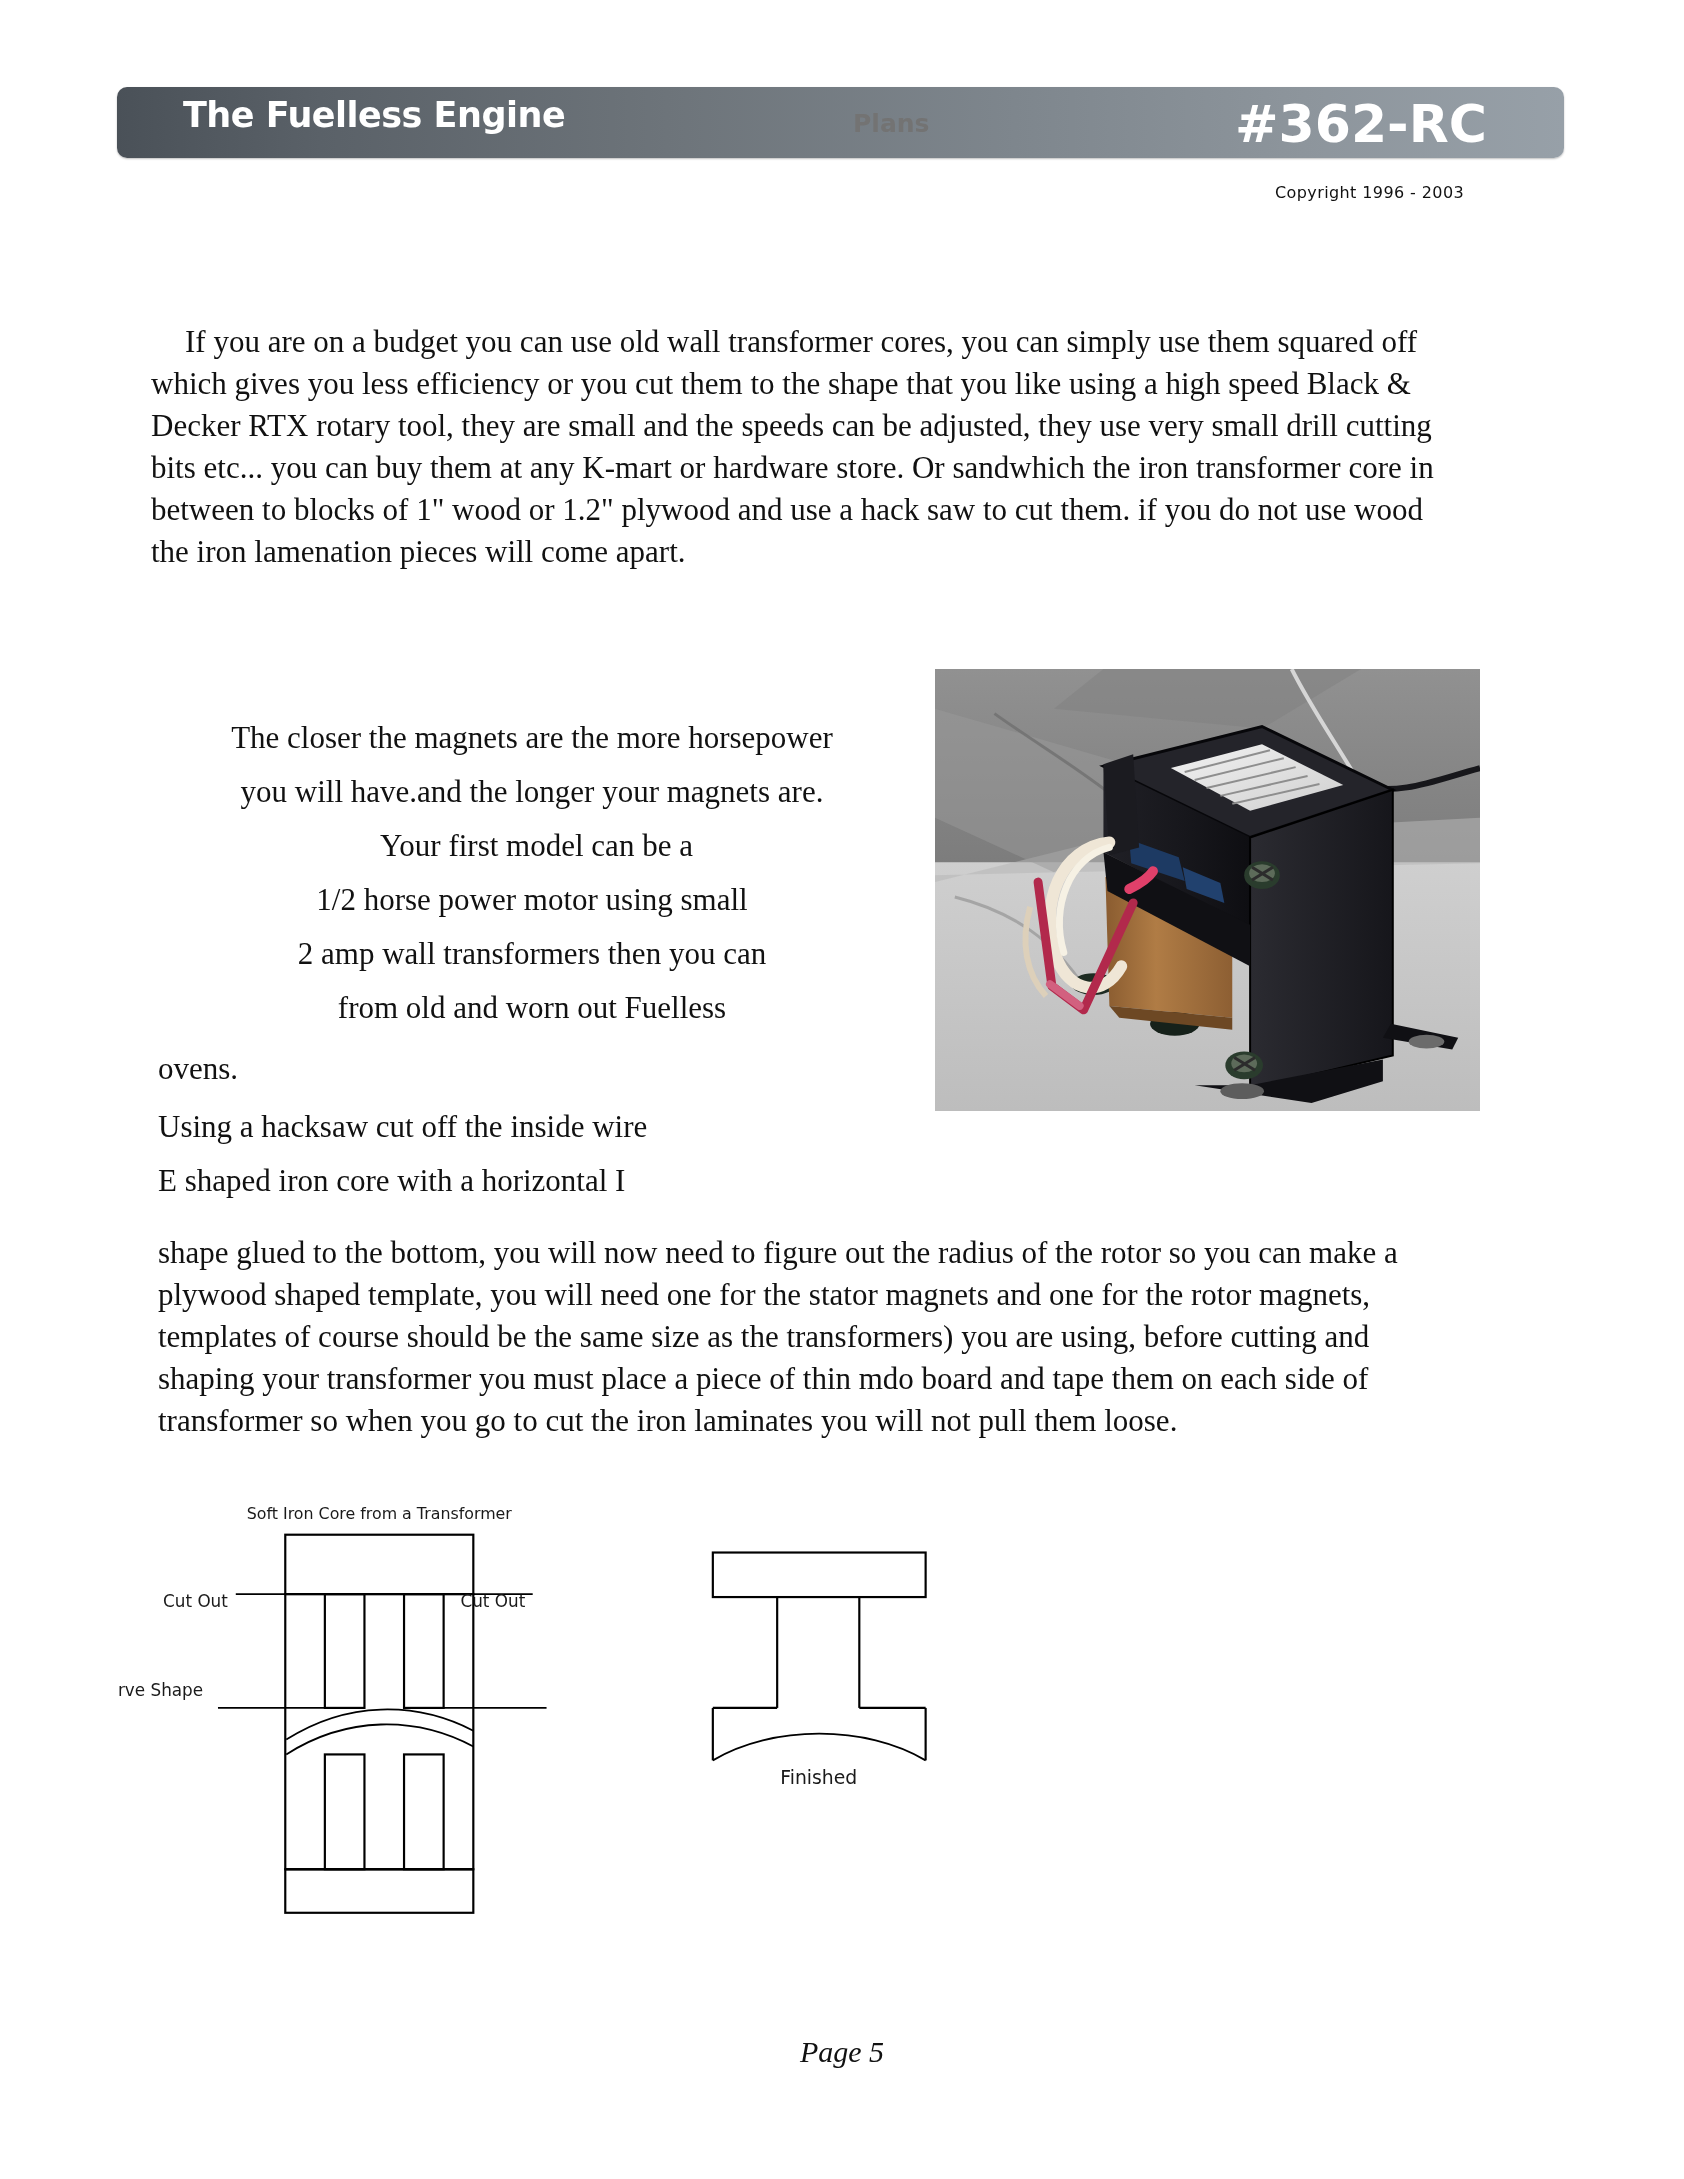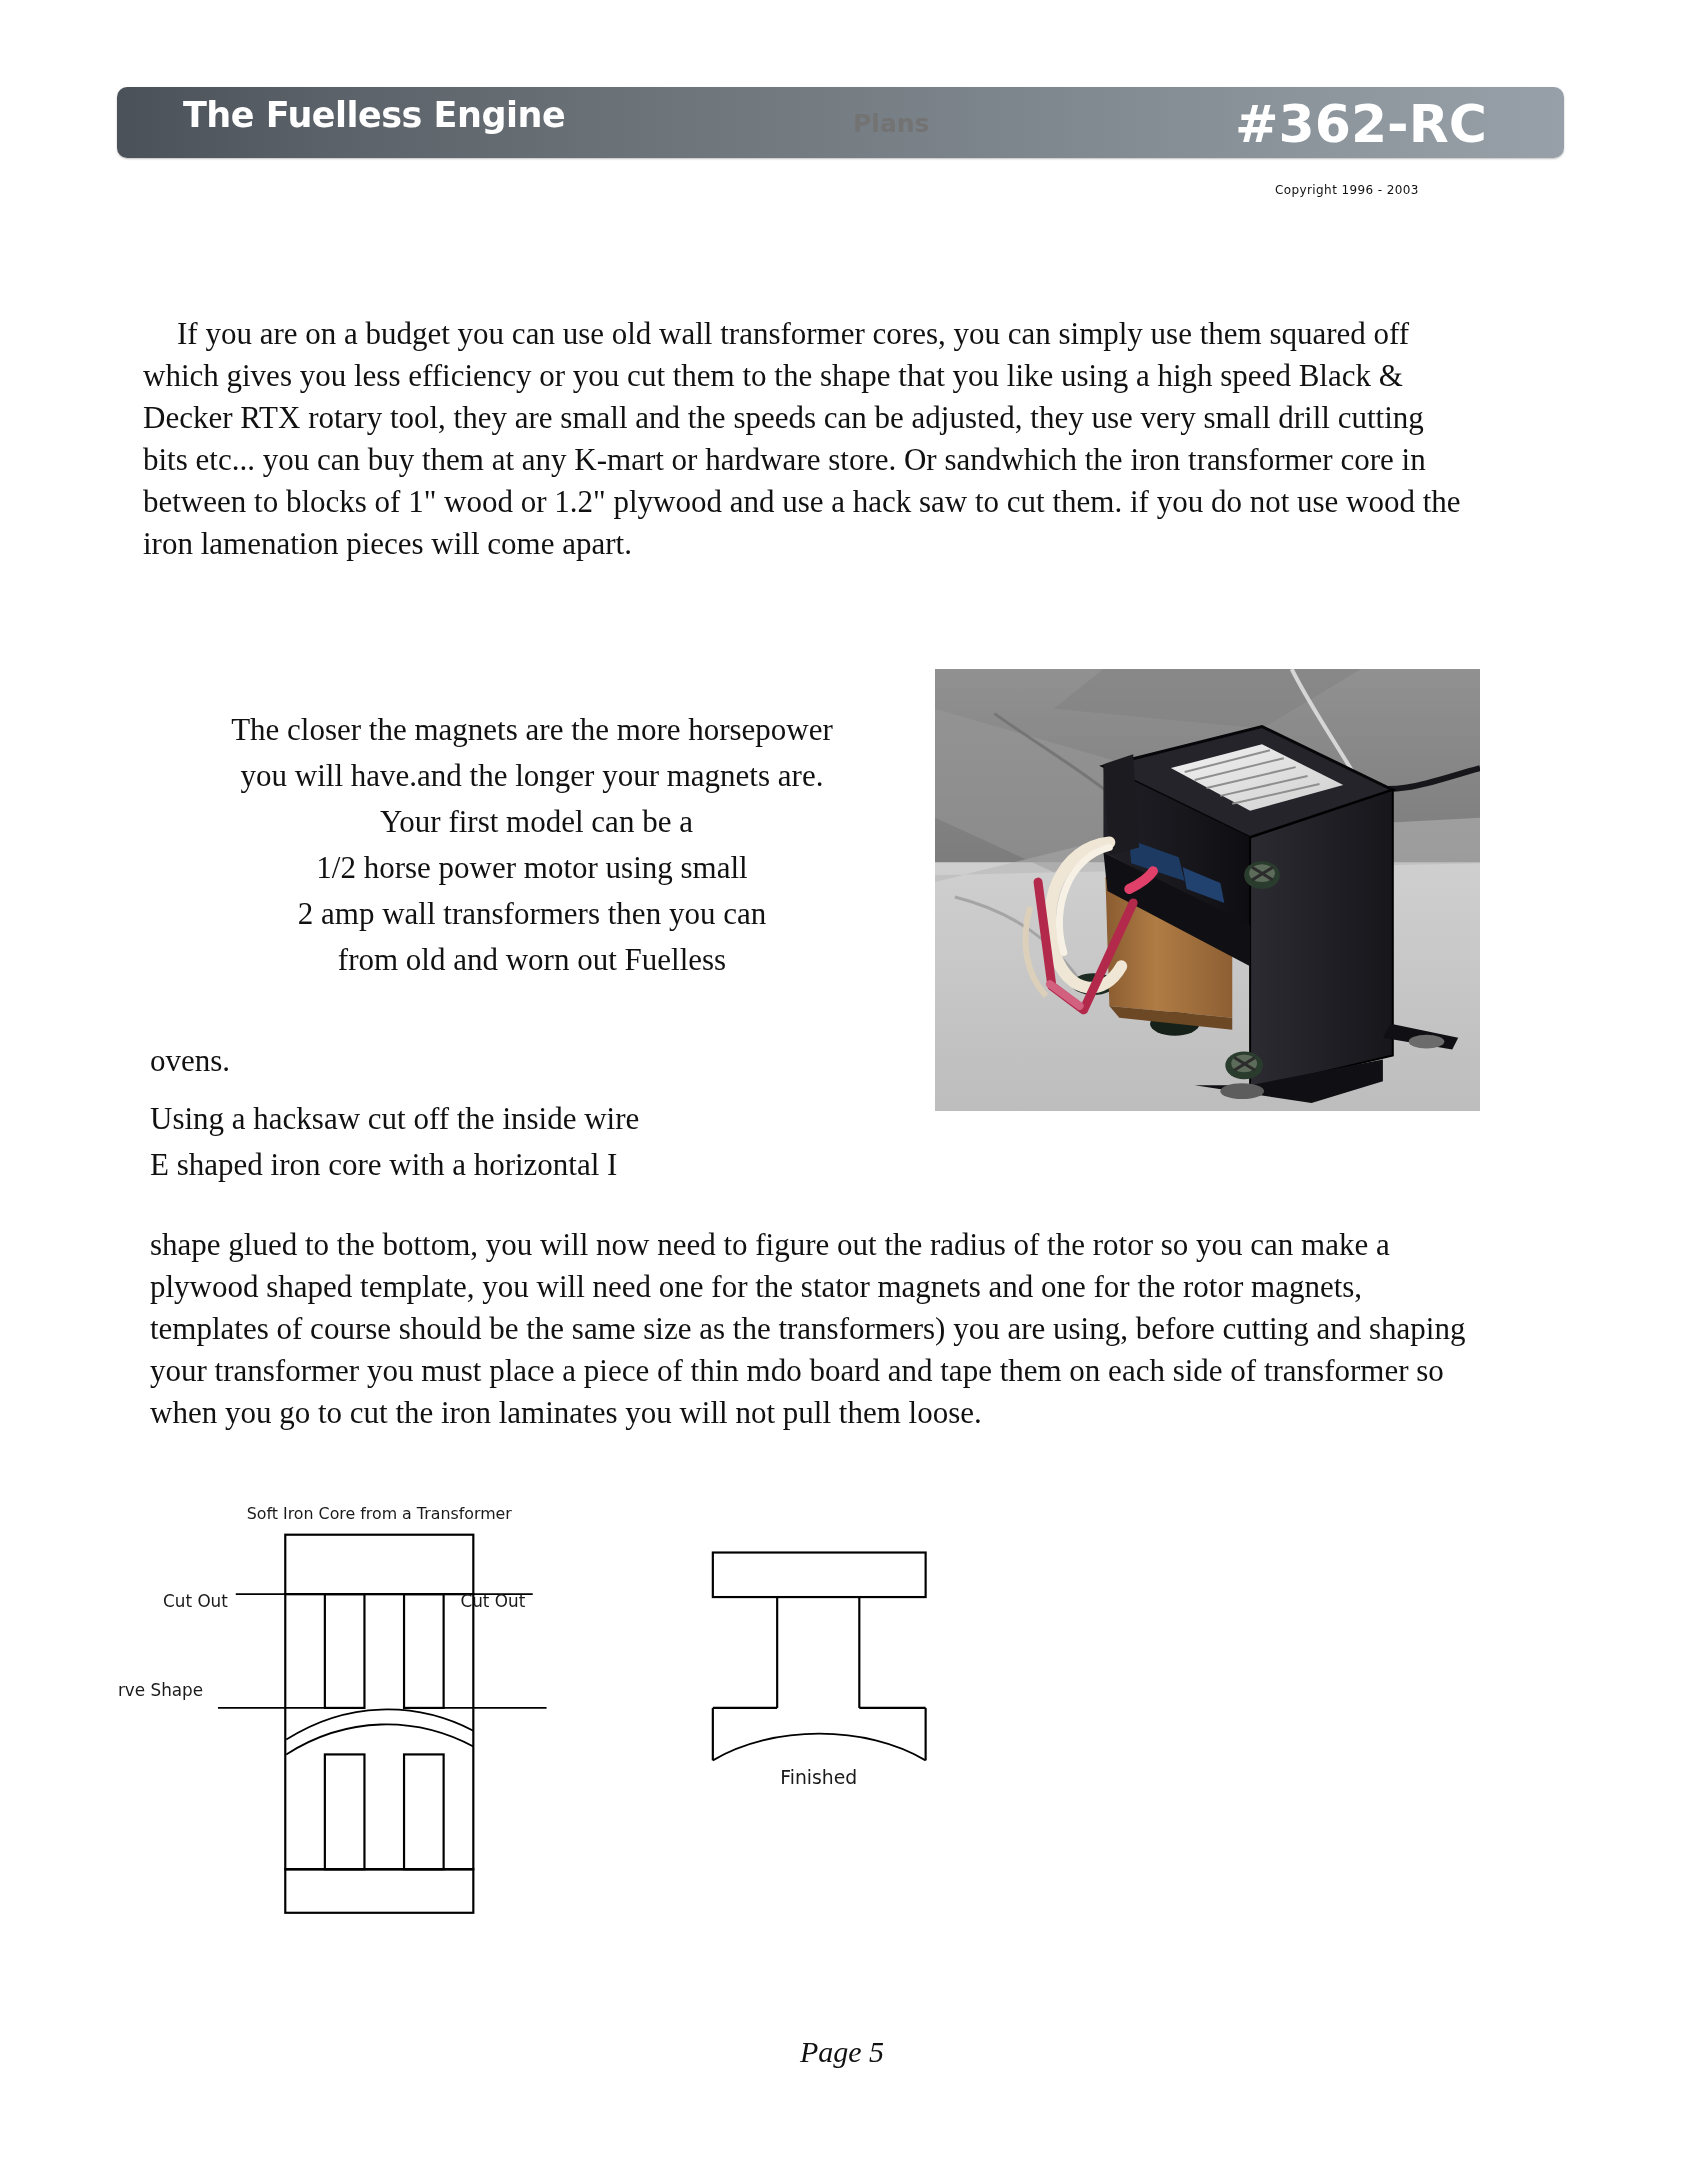--- a/index.html
+++ b/index.html
@@ -62,35 +62,35 @@
     font-weight: bold;
     font-size: 52px;
     color: #ffffff;
     white-space: nowrap;
   }
   .header-copyright {
     position: absolute;
     left: 1275px;
     top: 183px;
     font-family: "DejaVu Sans", sans-serif;
-    font-size: 12px;
+    font-size: 16px;
     color: #111111;
     white-space: nowrap;
     letter-spacing: 0.4px;
   }
 
   
   .para {
     position: absolute;
     font-family: "Liberation Serif", serif;
     color: #111111;
     font-size: 31px;
     line-height: 42px;
   }
-  .para p { margin: 4px; }
+  .para p { margin: 12px; }
 
   #para-intro {
     left: 139px;
     top: 309px;
     width: 1337px;
   }
   #para-magnets {
     left: 146px;
     top: 705px;
     width: 772px;

